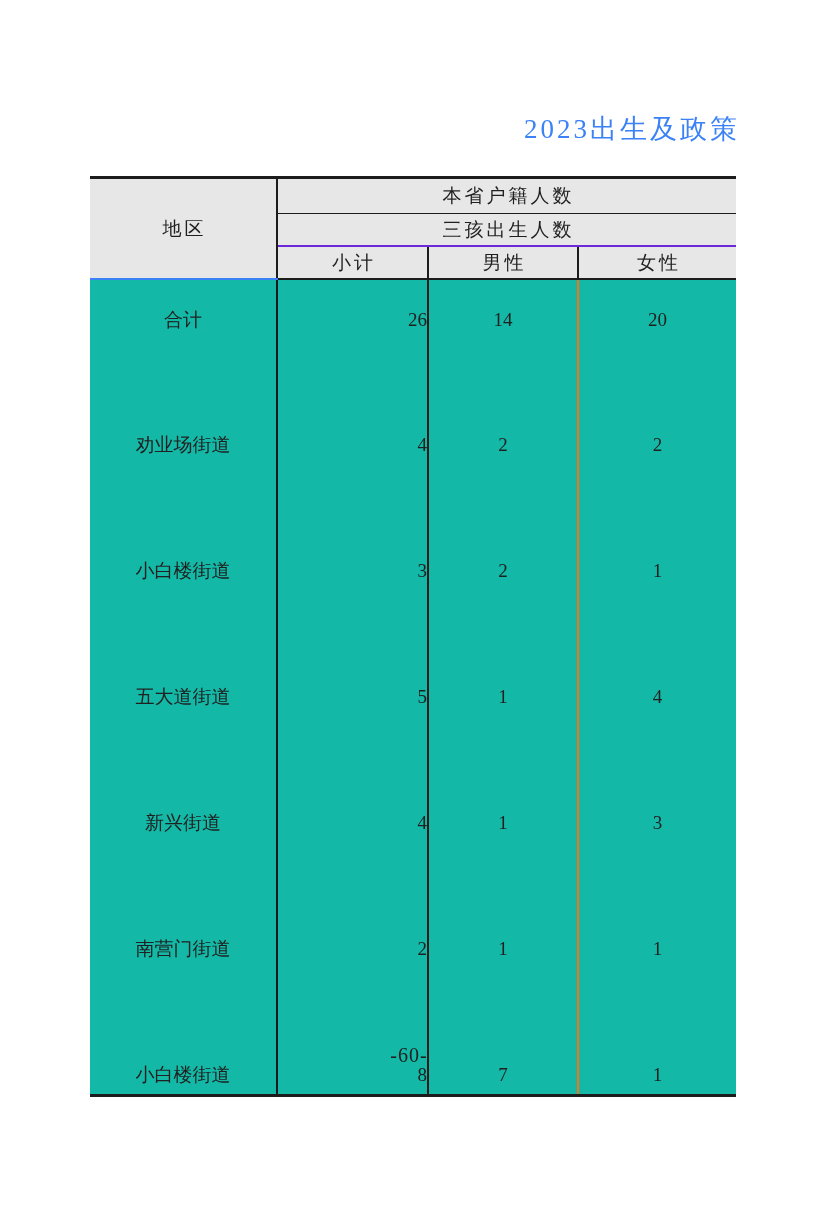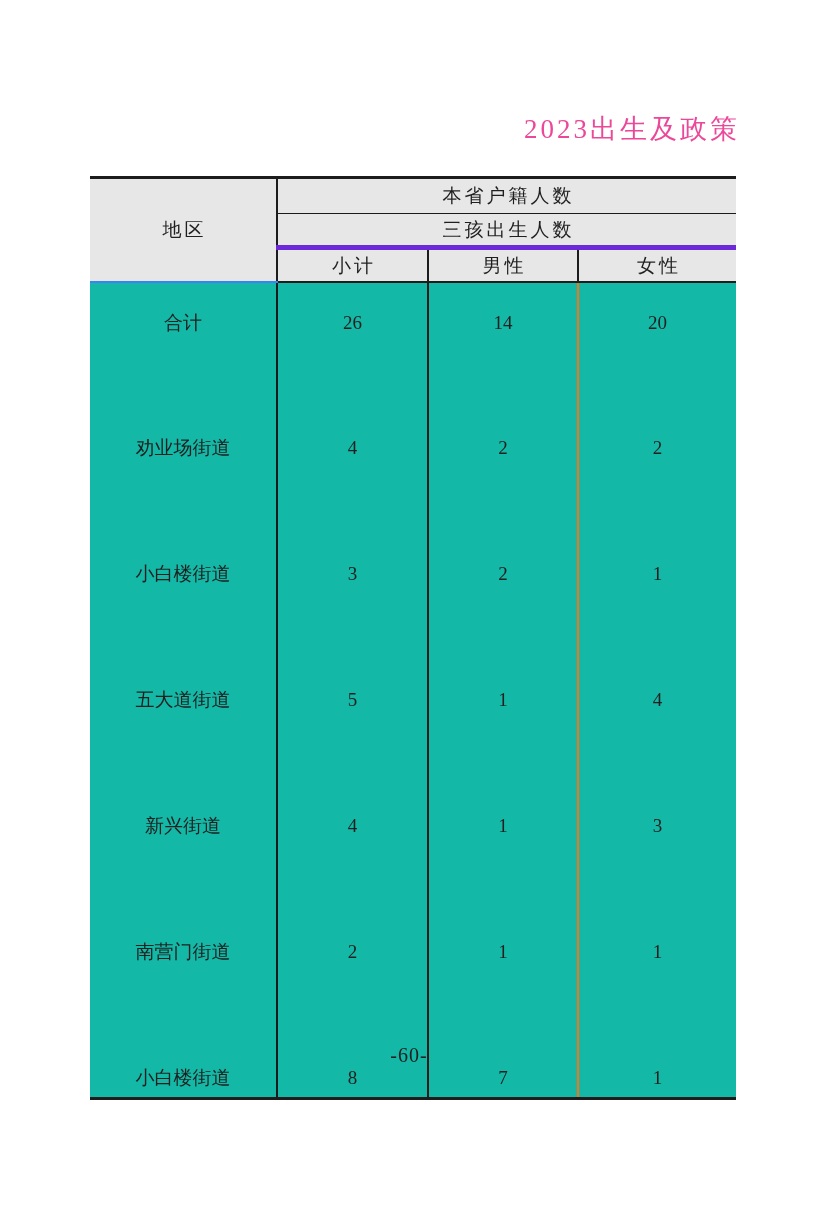--- a/index.html
+++ b/index.html
@@ -15,21 +15,21 @@
     font-family: "Liberation Serif", "DejaVu Serif", serif;
     color: #1f1f1f;
     overflow: hidden;
   }
   .doc-title {
     position: absolute;
     top: 111px;
     right: 78px;
     font-size: 27px;
     letter-spacing: 3px;
-    color: #ec4899;
+    color: #3b82f6;
     white-space: nowrap;
   }
   table.stat-table {
     position: absolute;
     left: 90px;
     top: 176px;
     width: 646px;
     border-collapse: collapse;
     table-layout: fixed;
     font-size: 19px;
@@ -49,34 +49,34 @@
   }
   .stat-table tr.h1 th { border-top: 3px solid #1c1c1c; height: 34px; }
   .stat-table tr.h2 th { height: 31px; }
   .stat-table tr.h3 th { height: 31px; }
   .stat-table th.region-h {
     border-right: 2px solid #1c1c1c;
     border-bottom: 2px solid #3b82f6;
     vertical-align: middle;
   }
   .stat-table th.group-h   { border-bottom: 1px solid #1c1c1c; }
-  .stat-table th.subgroup-h{ border-bottom: 5px solid #6d28d9; text-align: center; }
+  .stat-table th.subgroup-h{ border-bottom: 2px solid #6d28d9; text-align: center; }
   .stat-table tr.h3 th     { border-bottom: 2px solid #1c1c1c; }
   .stat-table th.divider-r { border-right: 2px solid #1c1c1c; }
   
   .stat-table tbody td {
     vertical-align: top;
     padding-top: 26px;
     line-height: 27px;
     background: #14b8a6;
   }
   .stat-table tbody tr { height: 126px; }
   .stat-table tbody tr.last-row { height: 60px; }
   .stat-table tbody td.c0 { border-right: 2px solid #1c1c1c; }
-  .stat-table tbody td.c1 { border-right: 2px solid #1c1c1c; }
+  .stat-table tbody td.c1 { border-right: 2px solid #1c1c1c; text-align: right; }
   .stat-table tbody td.c2 { border-right: 2px solid #f97316; }
   .stat-table tbody tr.last-row td { border-bottom: 3px solid #1c1c1c; }
   .page-footer {
     position: absolute;
     top: 1044px;
     left: 0;
     width: 818px;
     text-align: center;
     font-size: 20px;
     letter-spacing: 1px;

